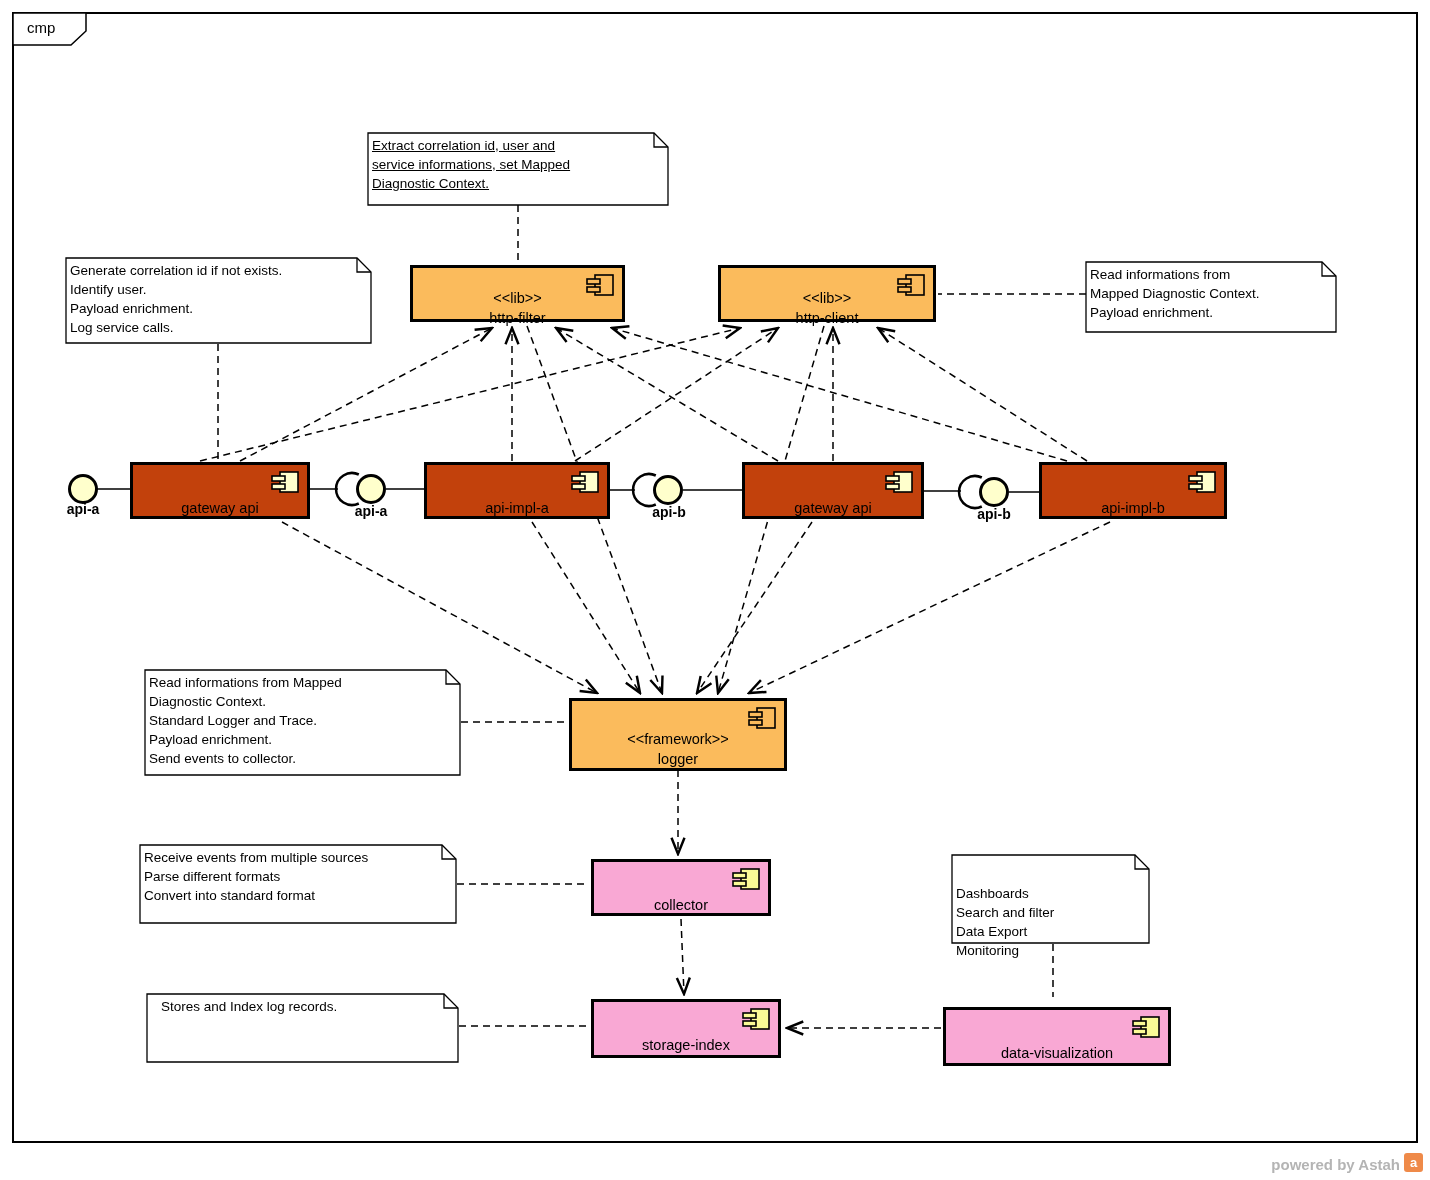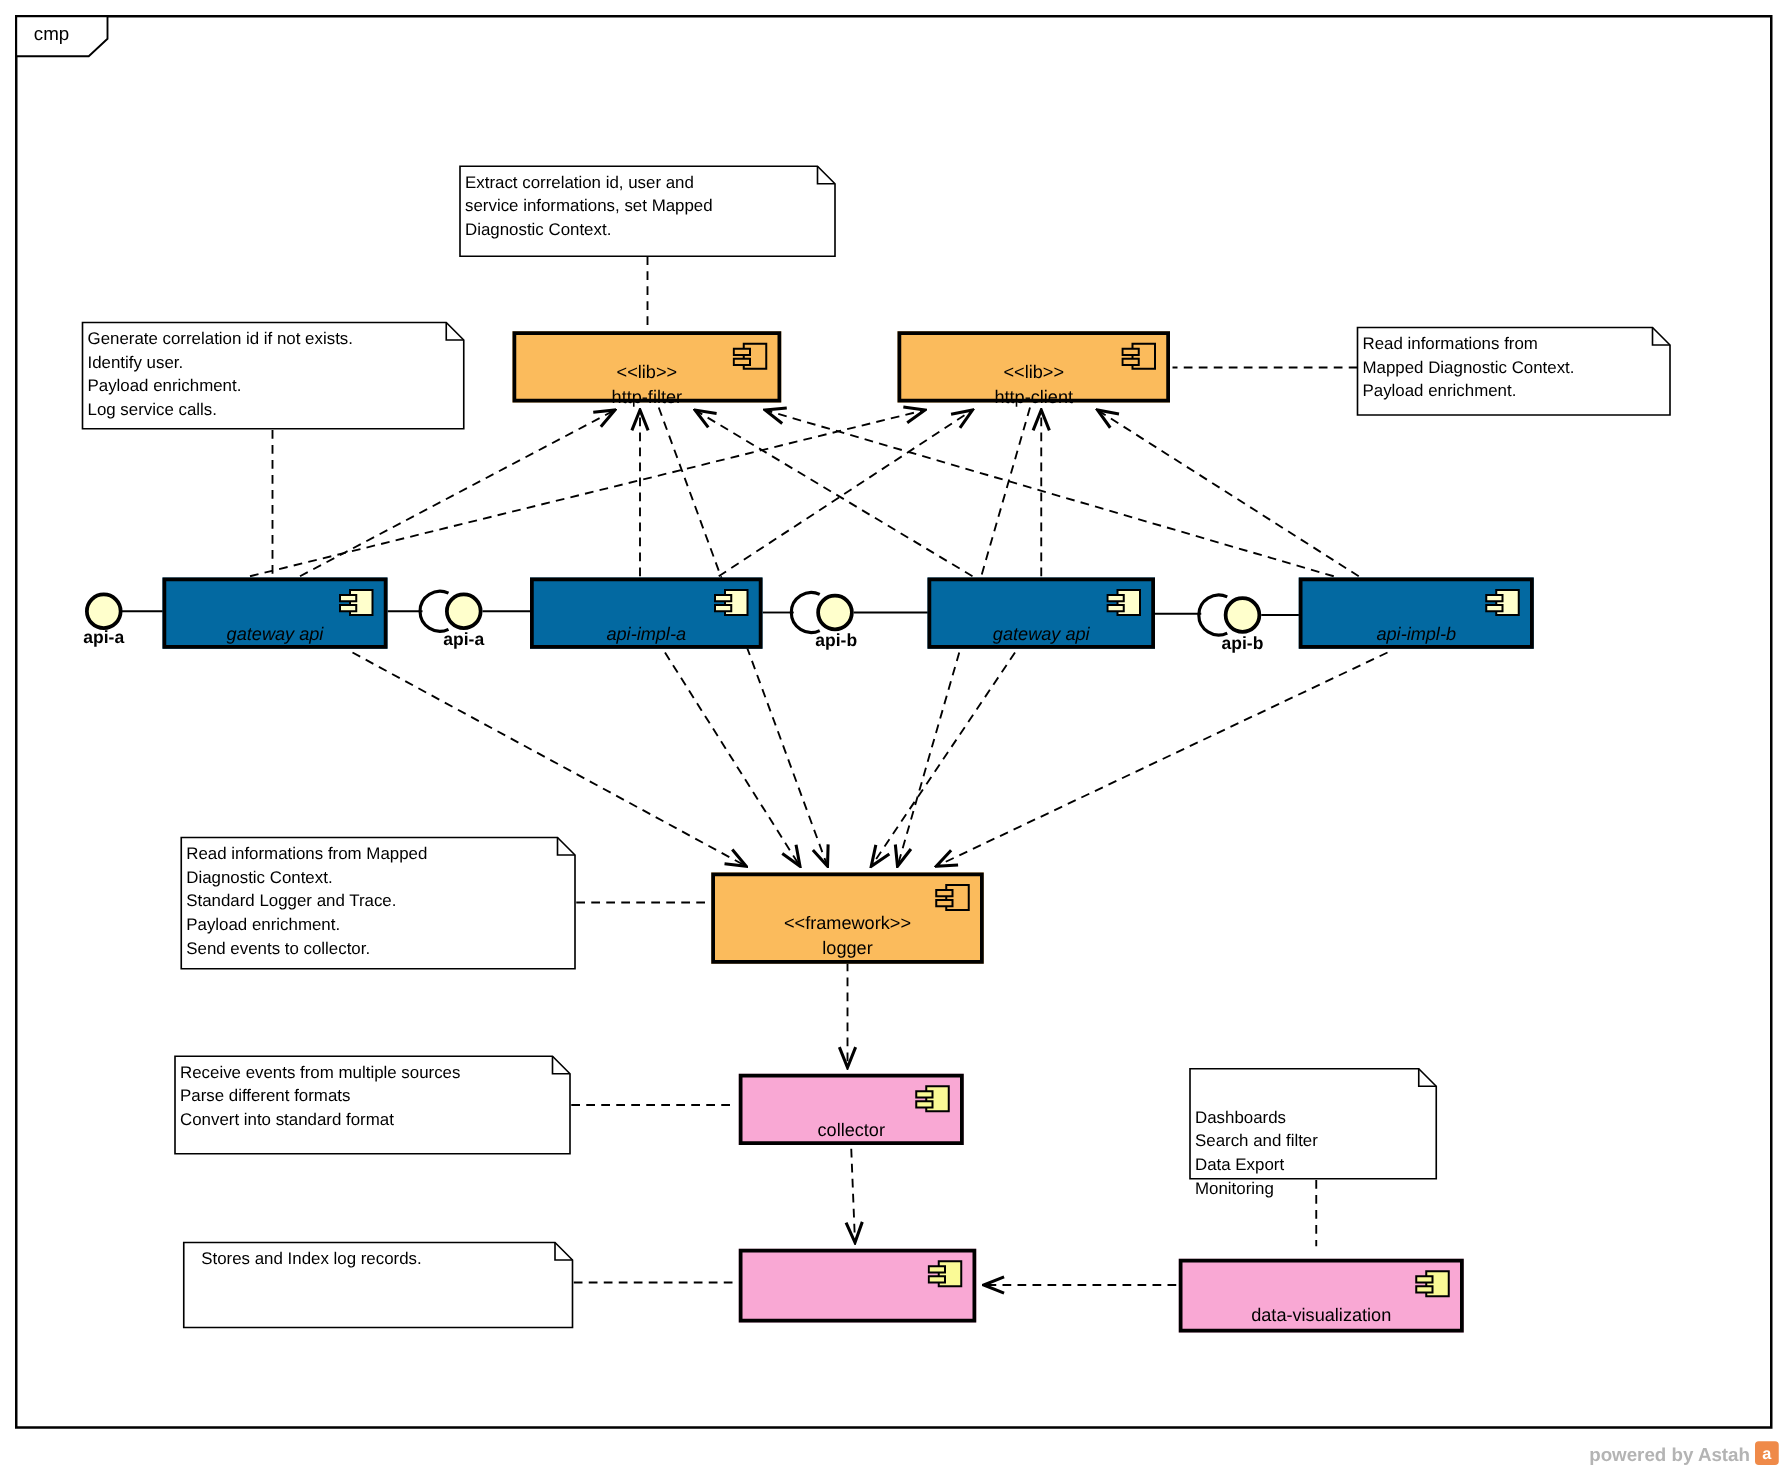--- a/index.html
+++ b/index.html
@@ -1,20 +1,20 @@
 <!DOCTYPE html>
 <html><head>
 <meta charset="utf-8">
 <style>
   html,body{margin:0;padding:0;background:#ffffff;}
   body{width:1430px;height:1180px;position:relative;font-family:"Liberation Sans",sans-serif;color:#000;}
   #layer-svg{position:absolute;left:0;top:0;width:1430px;height:1180px;}
   .comp{position:absolute;border:3px solid #000;box-sizing:border-box;}
   .orange{background:#FBBB5C;}
-  .cream{background:#0369a1;font-style:italic;}
+  .cream{background:#c2410c;}
   .yellow{background:#f9a8d4;}
   .ctext{position:absolute;inset:0;display:flex;flex-direction:column;align-items:center;justify-content:center;margin-top:28px;}
   .ctext.top{justify-content:flex-start;padding-top:5px;}
   .stereo,.cname{font-size:14.5px;line-height:20px;white-space:nowrap;}
   .cicon{position:absolute;right:6px;top:5px;}
   .orange .cicon rect{fill:#FBBB5C;}
   .cream .cicon rect{fill:#FFFFCC;}
   .yellow .cicon rect{fill:#FAFA96;}
   .note-txt{position:absolute;font-size:13.5px;line-height:19px;white-space:pre-line;}
   .iface-label{position:absolute;font-weight:bold;font-size:14px;width:70px;text-align:center;}
@@ -116,21 +116,21 @@
       </g>
     <g>
         <path d="M147 994h297l14 14v54h-311z"></path>
         <path fill="none" d="M444 994v14h14"></path>
       </g>
   </g>
 </svg>
 
 <div id="frame-tab-label">cmp</div>
 
-<div class="note-txt" style="left:372px;top:136px;width:292px;">Extract correlation id, user and
+<div class="note-txt" style="left:372px;top:136px;width:292px;text-decoration:underline;">Extract correlation id, user and
 service informations, set Mapped
 Diagnostic Context.</div>
 <div class="note-txt" style="left:70px;top:261px;width:297px;">Generate correlation id if not exists.
 Identify  user.
 Payload enrichment.
 Log service calls.</div>
 <div class="note-txt" style="left:1090px;top:265px;width:242px;">Read informations from
 Mapped Diagnostic Context.
 Payload enrichment.</div>
 <div class="note-txt" style="left:149px;top:673px;width:307px;">Read informations from Mapped
@@ -232,20 +232,23 @@
       <div class="cname">collector</div>
     </div>
   <svg class="cicon" width="30" height="24">
       <rect x="9" y="2" width="18" height="20" stroke="#000" stroke-width="1.6"></rect>
       <rect x="1" y="6" width="13" height="5" stroke="#000" stroke-width="1.6"></rect>
       <rect x="1" y="14" width="13" height="5" stroke="#000" stroke-width="1.6"></rect>
     </svg>
 </div>
 
 <div class="comp yellow" style="left:591px;top:999px;width:190px;height:59px;">
+  <div class="ctext top">
+      <div class="cname">storage-index</div>
+    </div>
   <svg class="cicon" width="30" height="24">
       <rect x="9" y="2" width="18" height="20" stroke="#000" stroke-width="1.6"></rect>
       <rect x="1" y="6" width="13" height="5" stroke="#000" stroke-width="1.6"></rect>
       <rect x="1" y="14" width="13" height="5" stroke="#000" stroke-width="1.6"></rect>
     </svg>
 </div>
 
 <div class="comp yellow" style="left:943px;top:1007px;width:228px;height:59px;">
   <div class="ctext top">
       <div class="cname">data-visualization</div>

